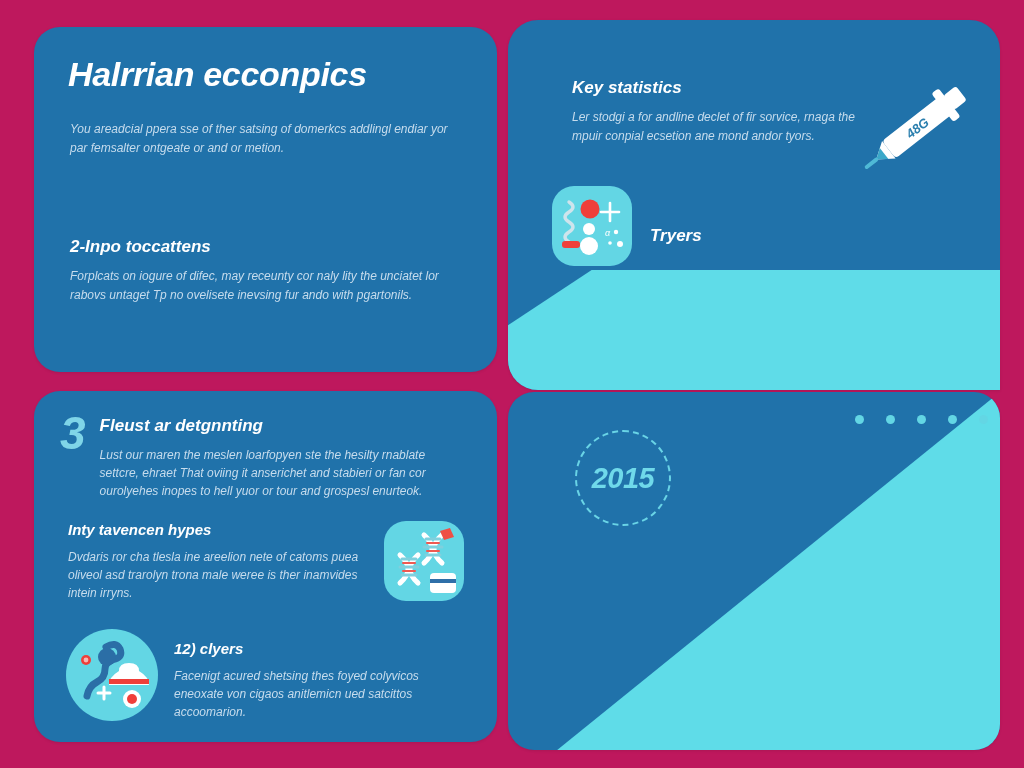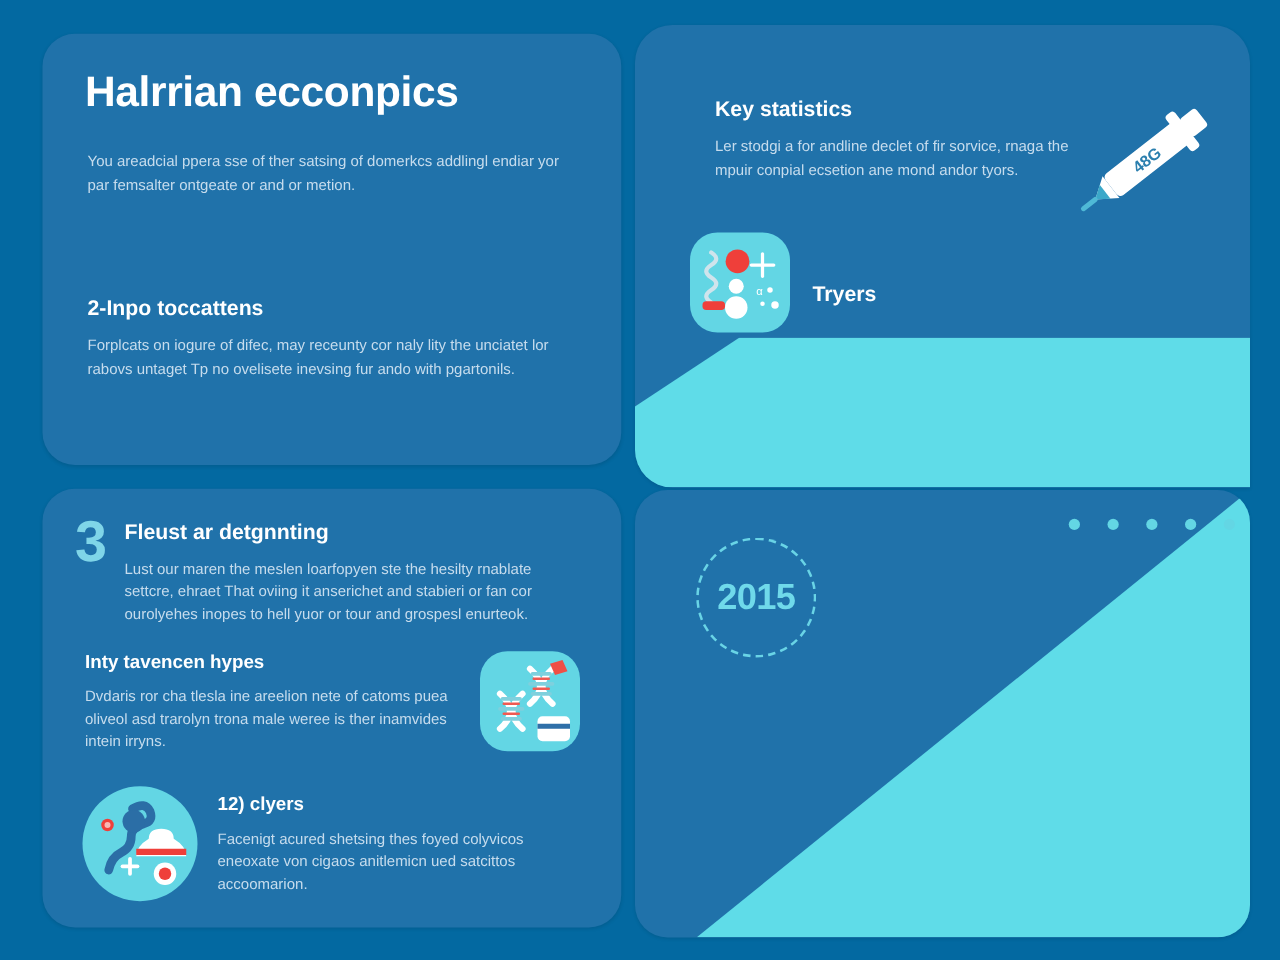--- a/index.html
+++ b/index.html
@@ -6,21 +6,22 @@
   html,body{margin:0;padding:0;}
   body{
     width:1024px;height:768px;
     background:#ffffff;
     font-family:"Liberation Sans","DejaVu Sans",sans-serif;
     overflow:hidden;
   }
   .stage{
     position:relative;
     width:1024px;height:768px;
-    background:#0369a1;
+    background:#be185d;
+    font-style:italic;
   }
 
   
   .panel{
     position:absolute;
     background:#2072aa;
     border-radius:26px;
     overflow:hidden;
     box-shadow:0 1px 3px rgba(0,0,0,.10);
   }
@@ -103,42 +104,42 @@
   #step3-text{width:358px;padding-top:4px;}
 
   #dna-row{
     position:absolute;left:68px;top:521px;width:414px;
     display:flex;gap:16px;align-items:flex-start;
   }
   #dna-text{width:300px;}
 
   #flask-row{
     position:absolute;left:66px;top:629px;width:416px;
-    display:flex;gap:16px;align-items:flex-start;
+    display:flex;gap:16px;align-items:flex-end;
   }
   #flask-text{width:290px;padding-top:6px;}
 
   
   .icon-rsq{
     flex:0 0 auto;
     width:76px;height:76px;border-radius:20px;
     background:#63d6e4;
     position:relative;overflow:hidden;
   }
   .icon-rsq.lg{width:80px;height:80px;border-radius:22px;}
   .icon-circ{
     flex:0 0 auto;
     width:92px;height:92px;border-radius:50%;
     background:#63d6e4;
     position:relative;overflow:hidden;
   }
 
   
   #year-badge{
-    position:absolute;left:557px;top:430px;
+    position:absolute;left:575px;top:430px;
     width:92px;height:92px;border-radius:50%;
     border:2px dashed #69d4e6;
     display:flex;align-items:center;justify-content:center;
   }
   #year-badge span{
     color:#6fd9ea;font-size:29px;font-weight:700;letter-spacing:-.5px;
   }
   #dots-row{
     position:absolute;left:855px;top:415px;
     display:flex;gap:22px;

